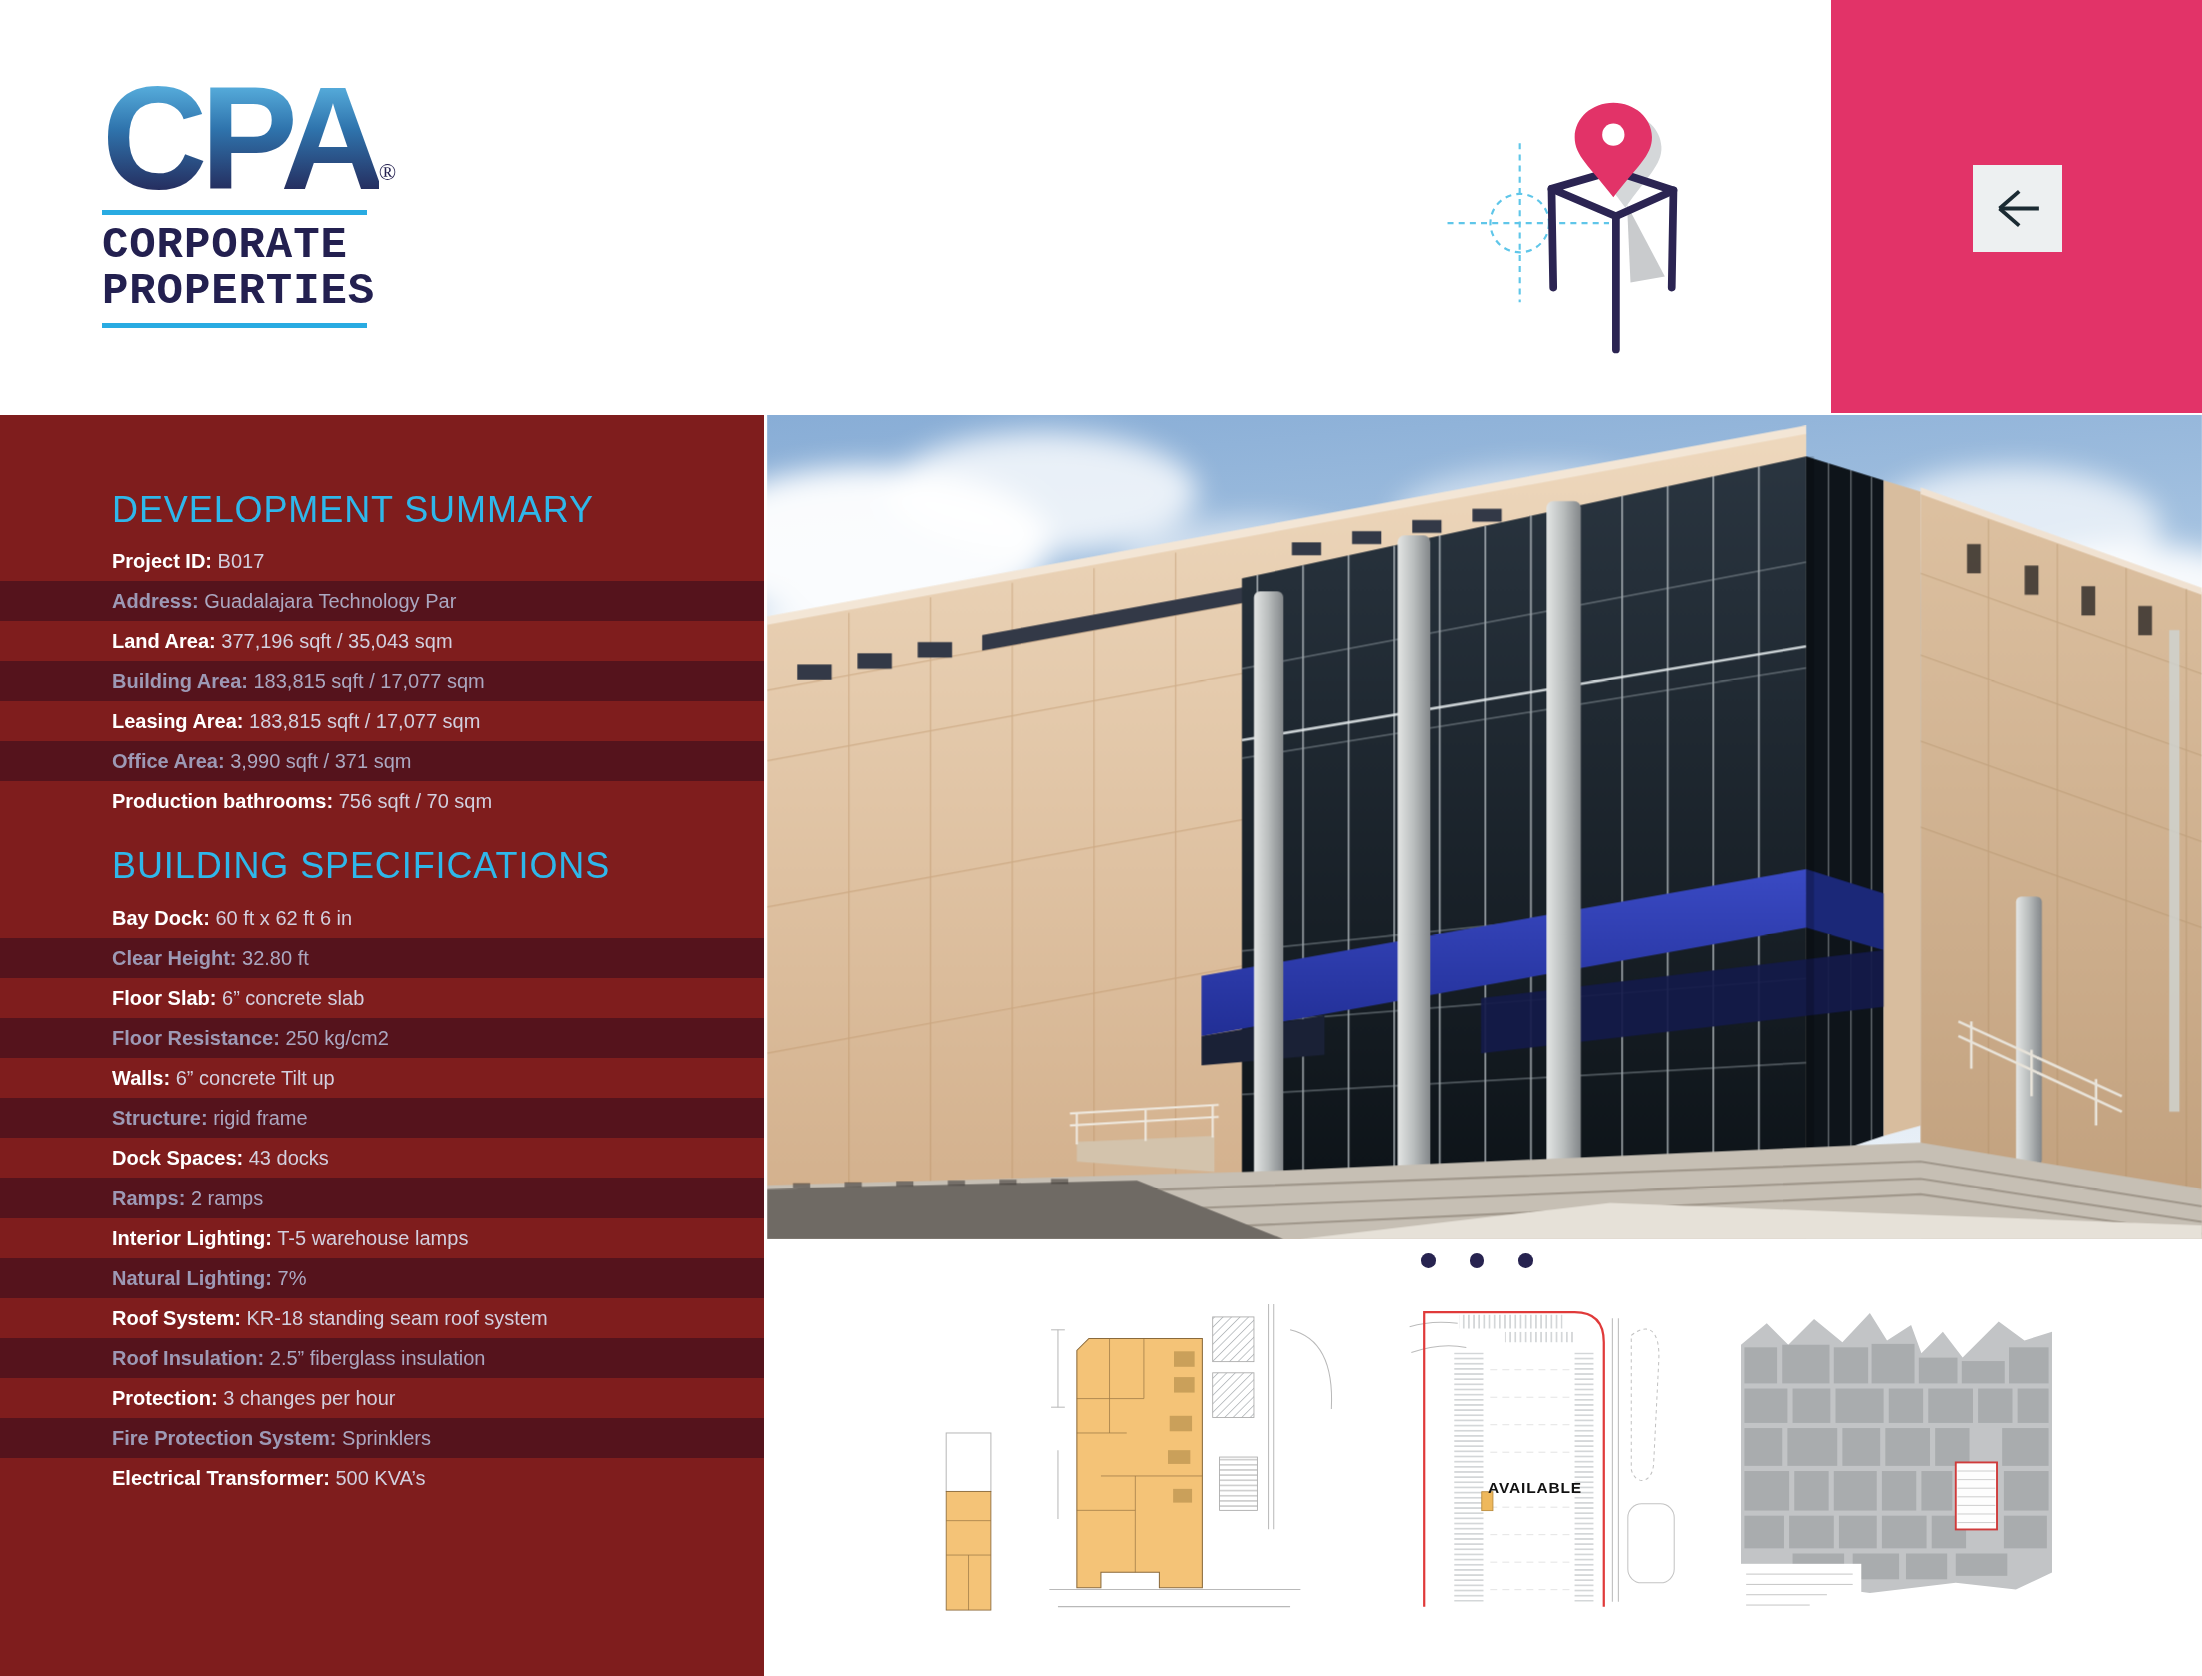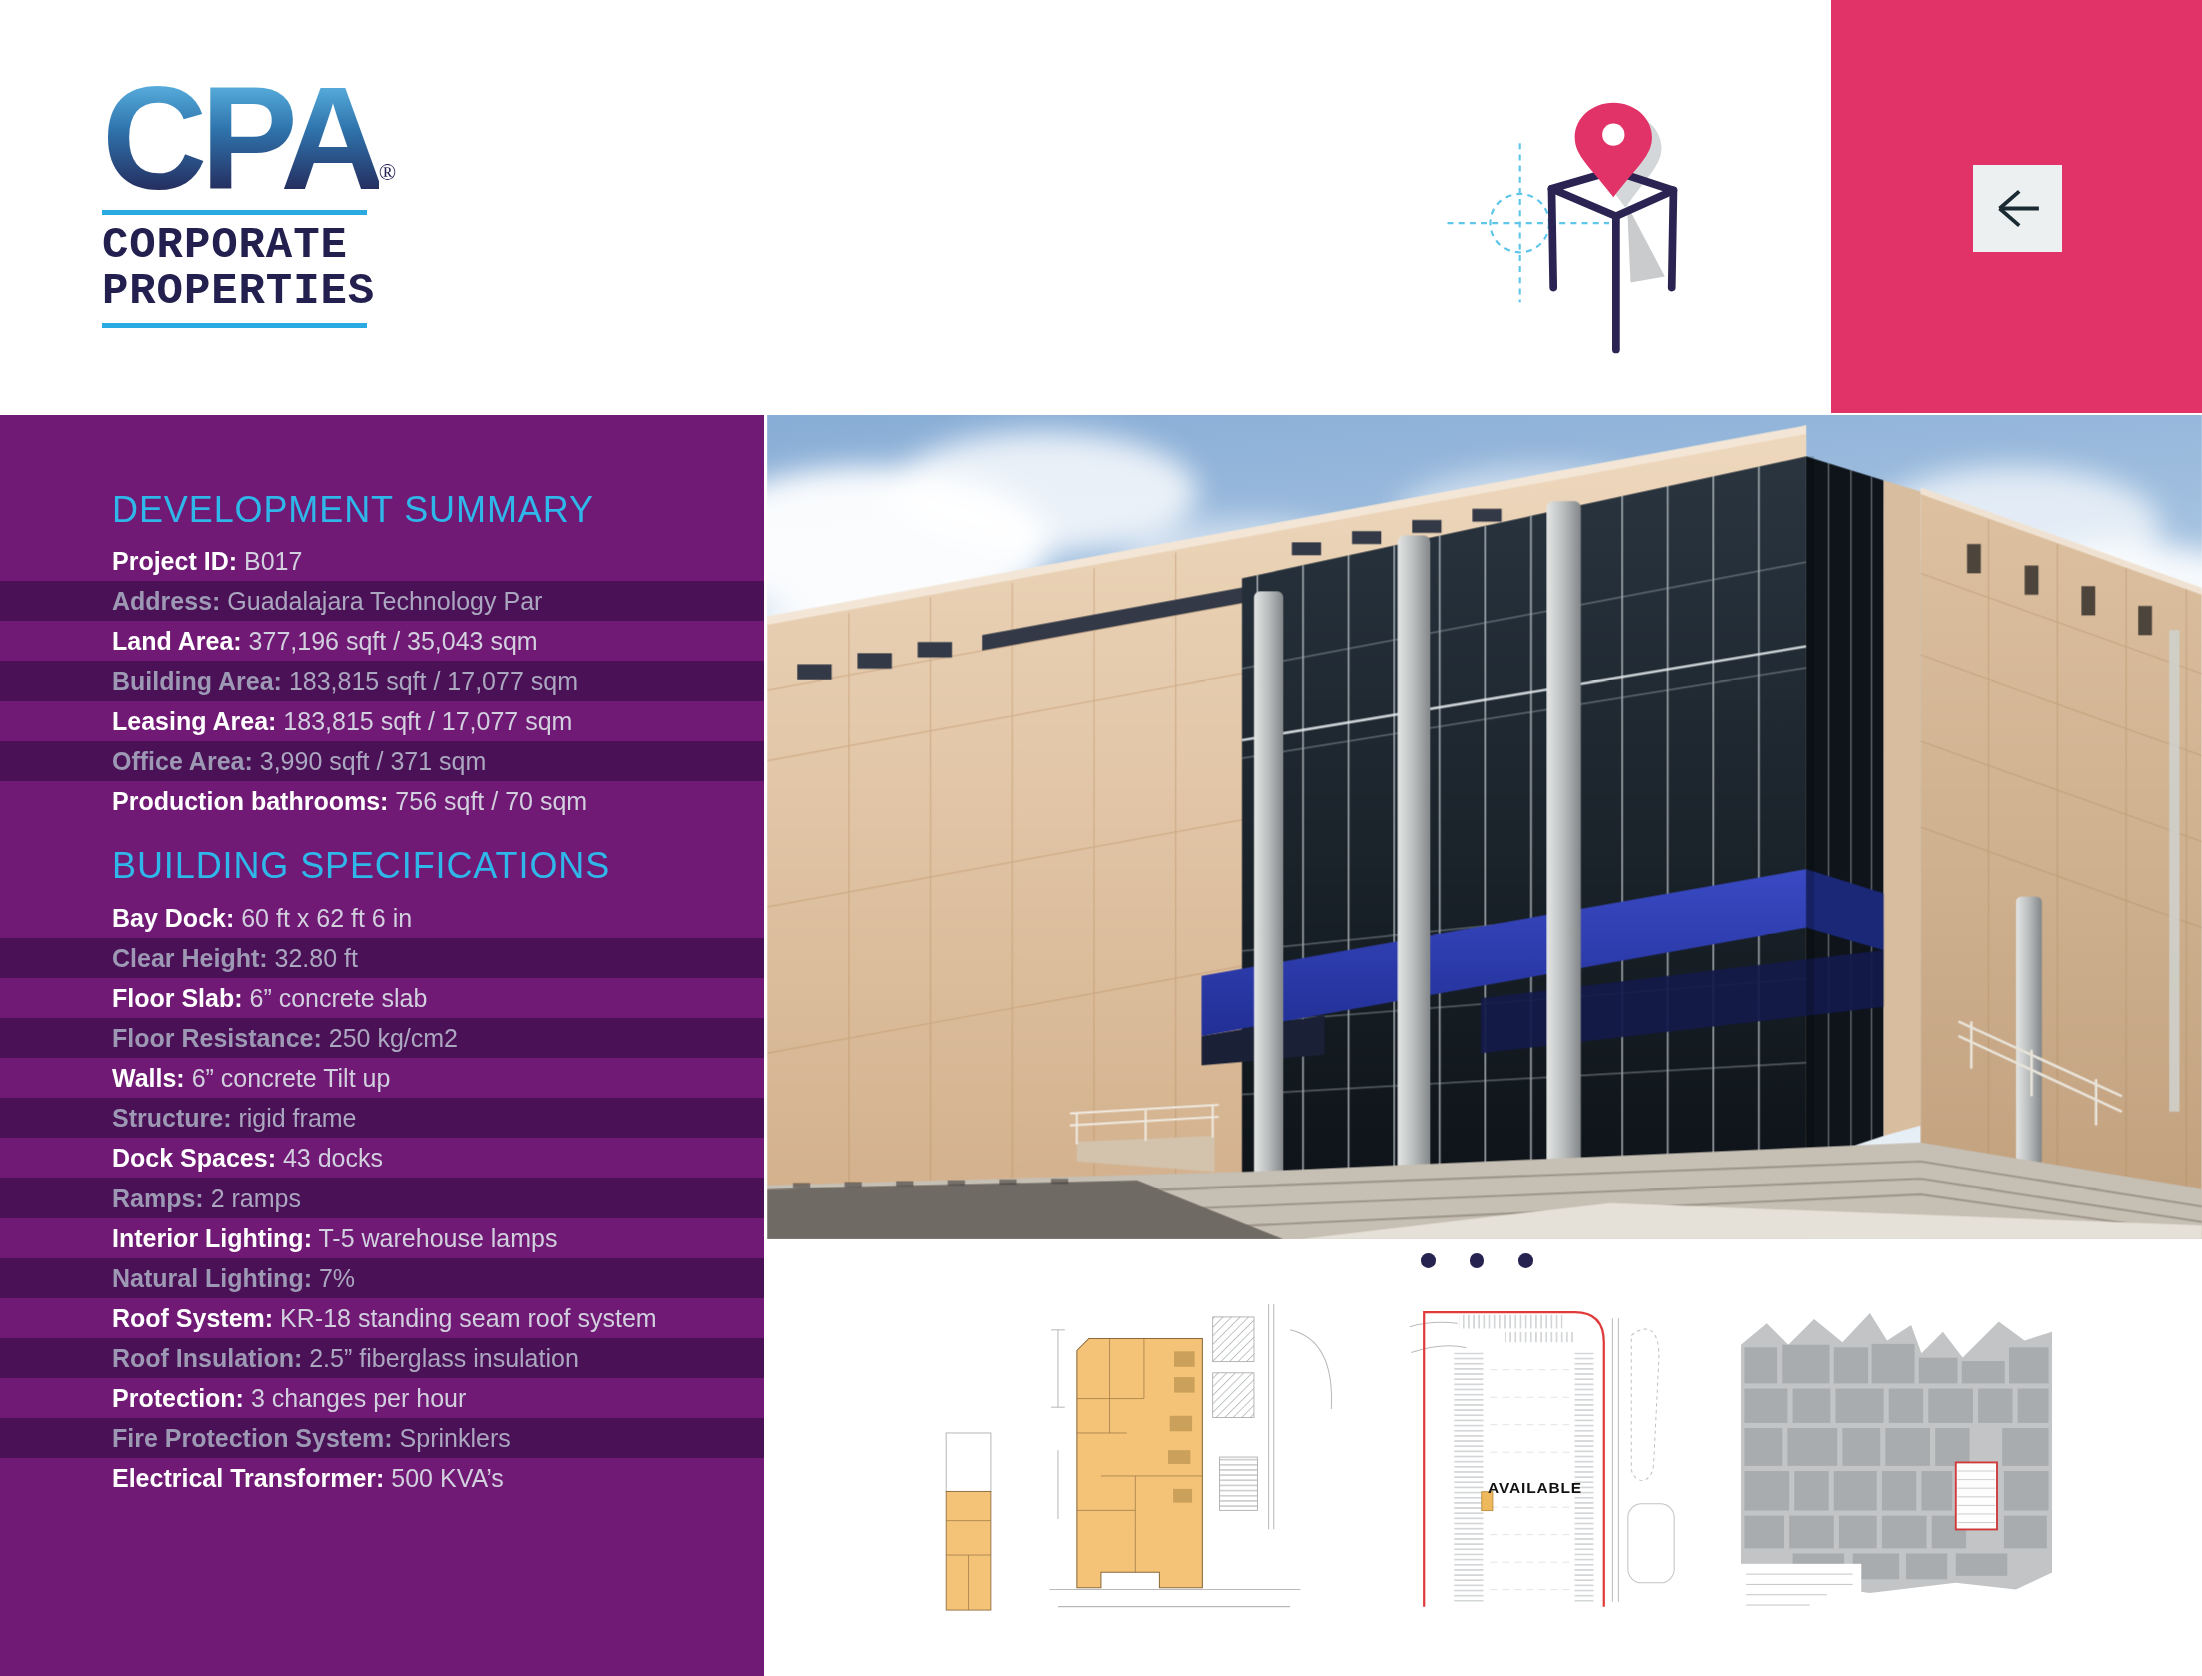--- a/index.html
+++ b/index.html
@@ -26,29 +26,29 @@
   
   .pink{position:absolute;right:0;top:0;width:372px;height:413px;background:#e23368;}
   .backbtn{
     position:absolute;left:142px;top:165px;width:89px;height:87px;background:#edf0f1;
     border:none;display:flex;align-items:center;justify-content:center;cursor:pointer;padding:0;
   }
   
   .isoicon{position:absolute;left:1444px;top:96px;width:251px;height:268px;}
   
   .sidebar{
-    position:absolute;left:0;top:415px;width:764px;height:1262px;background:#701a75;
+    position:absolute;left:0;top:415px;width:764px;height:1262px;background:#7f1d1d;
     box-sizing:border-box;padding-top:74px;
   }
   .sec-title{
     font-size:36px;font-weight:500;color:#2fb7ea;letter-spacing:0.9px;
     margin:0 0 10.3px 112px;
   }
   .sec-title.second{margin-top:24px;}
-  .srow{height:40px;line-height:40px;padding-left:112px;font-size:25px;white-space:nowrap;}
+  .srow{height:40px;line-height:40px;padding-left:112px;font-size:20px;white-space:nowrap;}
   .srow:nth-child(even){background:rgba(5,0,25,.34);}
   .srow .lbl{font-weight:bold;color:#ffffff;}
   .srow:nth-child(even) .lbl{color:#9d99b5;}
   .srow .val{font-weight:400;color:#d2cfde;}
   .srow:nth-child(even) .val{color:#aba7c0;}
   
   .photo{position:absolute;left:767px;top:415px;width:1435px;height:824px;}
   .photo svg{display:block;}
   
   .dots{position:absolute;left:1421px;top:1253px;display:flex;gap:34px;}

